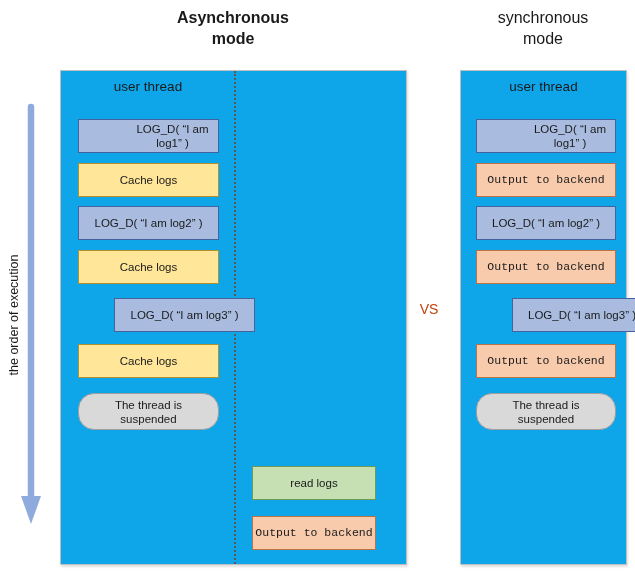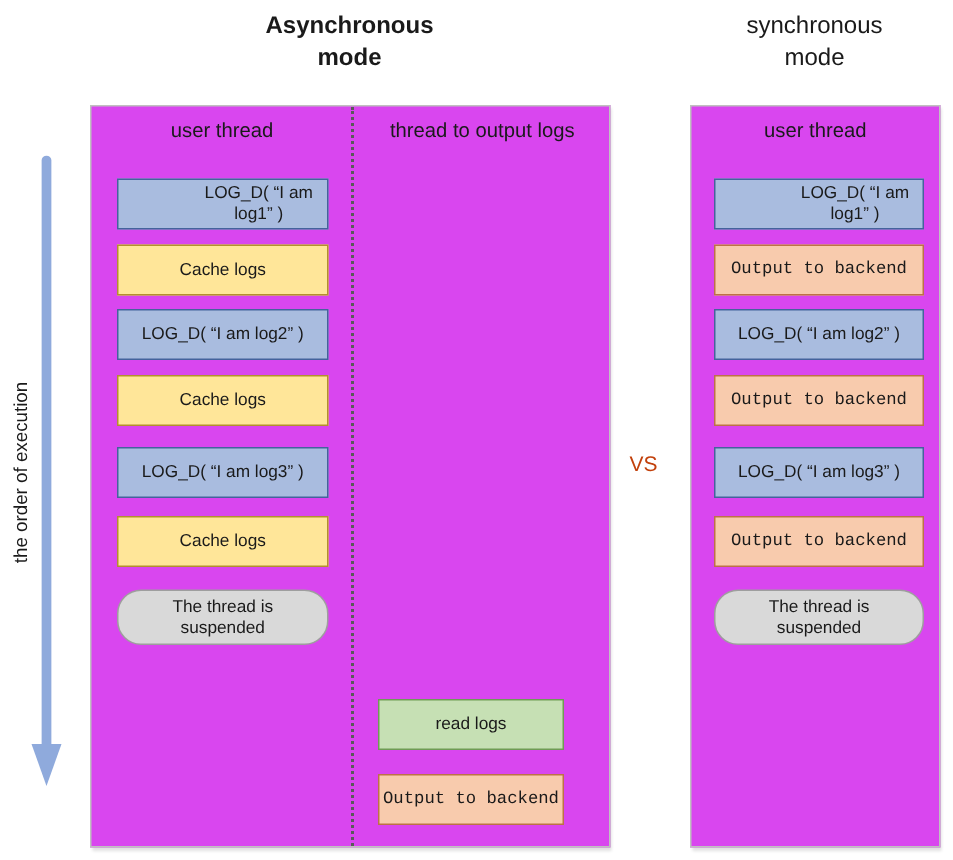--- a/index.html
+++ b/index.html
@@ -22,21 +22,21 @@
   .mode-title.sync  { left: 443px; width: 200px; }
 
   .vs-label {
     position: absolute; left: 417px; top: 301px;
     width: 24px; text-align: center;
     font-size: 14px; color: #c2410c;
   }
 
   .panel {
     position: absolute; top: 70px;
-    background: #d946ef;
+    background: #0ea5e9;
     border: 1px solid var(--panel-border, #c0c0c0);
     box-shadow: 1px 2px 2px rgba(0,0,0,0.12);
   }
   .panel.async { left: 60px;  width: 347px; height: 495px; }
   .panel.sync  { left: 460px; width: 167px; height: 495px; }
 
   .thread-divider {
     position: absolute; left: 173px; top: 0; bottom: 0;
     width: 0;
     border-left: 2px dotted var(--divider, #595959);
@@ -68,21 +68,21 @@
   .box.blue   { background: var(--blue-fill,   #a9bcdf); border-color: var(--blue-border,   #44639c); }
   .box.yellow { background: var(--yellow-fill, #ffe699); border-color: var(--yellow-border, #b3902e); text-align: right; }
   .box.orange { background: var(--orange-fill, #f8cbad); border-color: var(--orange-border, #bd7246); font-family: Liberation Mono, monospace; }
   .box.green  { background: var(--green-fill,  #c6e0b4); border-color: var(--green-border,  #6f9c54); }
   .box.gray   { background: var(--gray-fill,   #d9d9d9); border-color: var(--gray-border,   #9e9e9e); border-radius: 16px; }
   .box.gray   { height: 37px; }
   .box.gray span { display: inline-block; max-width: 96px; }
 
   
   .pos-1 { top: 48px; padding-left: 48px; }  .pos-2 { top: 92px; }  .pos-3 { top: 135px; }
-  .pos-4 { top: 179px; } .pos-5 { top: 227px; } .pos-6 { top: 273px; }
+  .pos-4 { top: 179px; } .pos-5 { top: 227px; margin-left: 36px; } .pos-6 { top: 273px; }
   .pos-7 { top: 322px; }
   .pos-read   { top: 395px; }
   .pos-output { top: 445px; }
 
   .exec-arrow-svg {
     position: absolute; left: 18px; top: 100px;
   }
   .exec-arrow-label {
     position: absolute; left: 14px; top: 315px;
     width: 0; height: 0;
@@ -114,21 +114,20 @@
   <polygon points="3,396 23,396 13,424" fill="#8faadc"></polygon>
 </svg>
 <div class="exec-arrow-label">
   <span>the order of execution</span>
 </div>
 
 <div class="panel async">
   <div class="thread-divider"></div>
 
   <div class="col-header user-async">user thread</div>
-  <div class="col-header output-async">thread to output logs</div>
 
   <div class="col-user">
     <div class="box blue pos-1">
         <span>LOG_D( “I am log1” )</span>
       </div>
     <div class="box yellow pos-2">
         <span>Cache logs</span>
       </div>
     <div class="box blue pos-3">
         <span>LOG_D( “I am log2” )</span>

